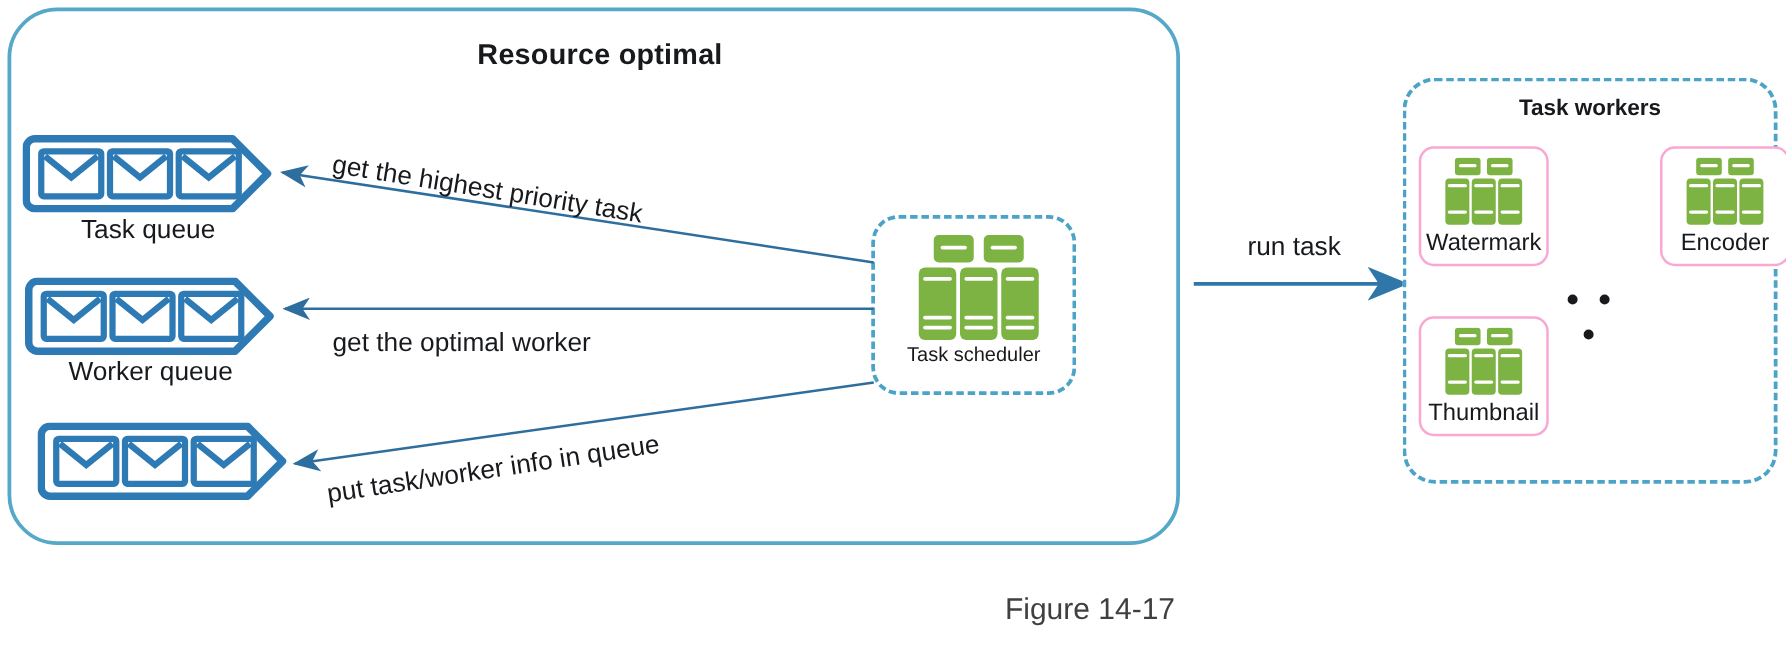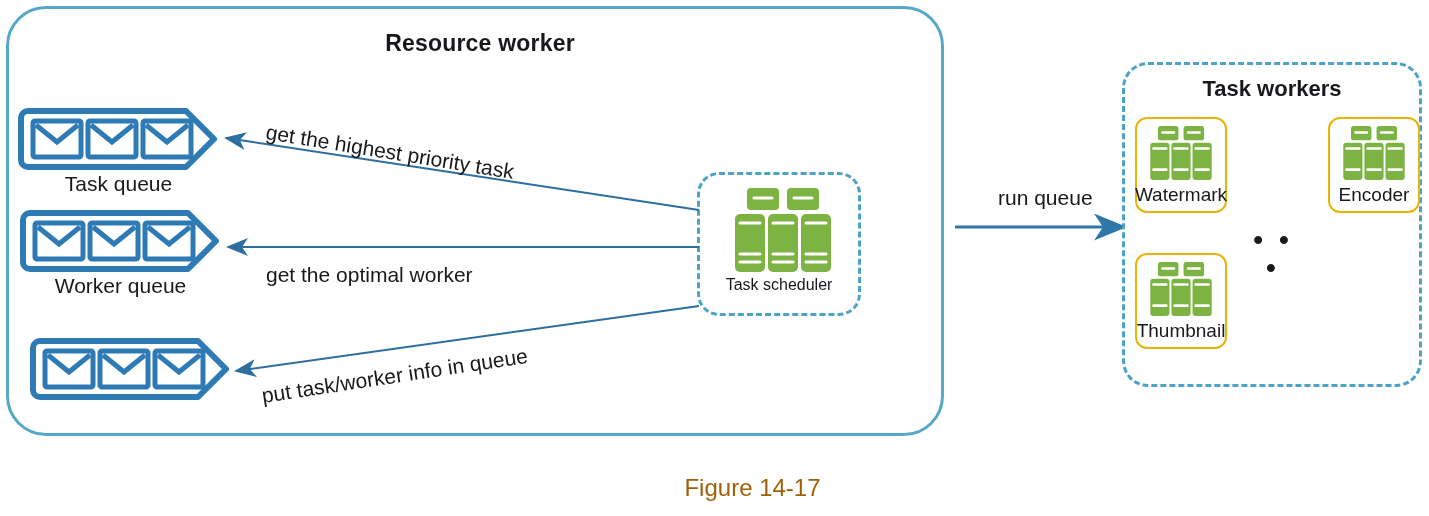--- a/index.html
+++ b/index.html
@@ -13,40 +13,40 @@
           border:3px solid #55a8c8;border-radius:40px;background:#fff;box-sizing:border-box;}
   #rm-title{position:absolute;left:330px;top:30px;width:300px;text-align:center;
             font-size:23px;font-weight:bold;color:#17191c;letter-spacing:.2px;}
 
   
   .queue{position:absolute;width:205px;height:50px;}
   .queue svg{position:absolute;left:0;top:0;}
   .q-label{position:absolute;top:64px;left:0;width:205px;text-align:center;
            font-size:21px;color:#17191c;}
   #q-task   {left:18px;top:108px;}
-  #q-worker {left:20px;top:210px;padding-left:10px;}
+  #q-worker {left:20px;top:222px;padding-left:10px;}
   #q-run    {left:30px;top:338px;}
   #q-task   .q-label{left:-2px;}
   #q-worker .q-label{left:-2px;}
   #q-run    .q-label{left:-2px;}
 
   
   #sched-box{position:absolute;left:697px;top:172px;width:164px;height:144px;
              border:3px dashed #4ba3c7;border-radius:22px;background:#fff;box-sizing:border-box;}
   #sched-label{position:absolute;left:697px;top:276px;width:164px;text-align:center;
                font-size:16px;color:#17191c;}
   #sched-icon{position:absolute;left:733px;top:188px;}
 
   
   #tw-box{position:absolute;left:1122px;top:62px;width:300px;height:325px;
           border:3px dashed #4ba3c7;border-radius:26px;background:#fff;box-sizing:border-box;}
   #tw-title{position:absolute;left:1122px;top:76px;width:300px;text-align:center;
-            font-size:22px;font-weight:bold;color:#17191c;}
-
-  .worker{position:absolute;width:92px;height:96px;border:2px solid #eab308;
+            font-size:18px;font-weight:bold;color:#17191c;}
+
+  .worker{position:absolute;width:104px;height:96px;border:2px solid #f9a8d4;
           border-radius:12px;background:#fff;box-sizing:border-box;}
   .worker .w-icon{position:absolute;left:50%;top:7px;transform:translateX(-50%);}
   .worker .w-label{position:absolute;left:-6px;right:-6px;bottom:5px;text-align:center;
                    font-size:19px;color:#17191c;white-space:nowrap;}
   #w-watermark{left:1135px;top:117px;}
   #w-encoder  {left:1307px;top:117px;margin-left:21px;}
   #w-thumbnail{left:1135px;top:253px;}
   #w-merger   {left:1307px;top:253px;}
 
   #tw-ellipsis{position:absolute;left:1243px;top:226px;width:60px;text-align:center;
@@ -54,30 +54,30 @@
 
   
   .alabel{position:absolute;font-size:21px;color:#17191c;white-space:nowrap;
           transform-origin:left center;}
   #lbl-highest{left:266px;top:120px;transform:rotate(9.2deg);}
   #lbl-optimal{left:266px;top:263px;}
   #lbl-put    {left:262px;top:384px;transform:rotate(-8.6deg);}
   #lbl-run    {left:998px;top:186px;}
 
   
-  #caption{position:absolute;left:565px;top:474px;width:375px;text-align:center;
-           font-size:24px;color:#a16207;}
+  #caption{position:absolute;left:565px;top:474px;width:375px;text-align:right;
+           font-size:24px;color:#404040;}
 </style>
 </head>
 <body>
 
 <div class="stage">
 
   <div id="rm-box"></div>
-  <div id="rm-title">Resource worker</div>
+  <div id="rm-title">Resource optimal</div>
 
   <div class="queue" id="q-task">
     <svg width="205" height="62" viewBox="0 0 205 62">
       <path d="M10 3 H168 L196 31 L168 59 H10 A7 7 0 0 1 3 52 V10 A7 7 0 0 1 10 3 Z" fill="none" stroke="#2e7ab5" stroke-width="6" stroke-linejoin="round"></path>
       <g fill="none" stroke="#2e7ab5" stroke-width="5">
         <rect x="15" y="13" width="48" height="36" rx="2"></rect>
         <polyline points="18,17 39,34 60,17" stroke-width="5" fill="none"></polyline>
         <rect x="70" y="13" width="48" height="36" rx="2"></rect>
         <polyline points="73,17 94,34 115,17" stroke-width="5" fill="none"></polyline>
         <rect x="125" y="13" width="48" height="36" rx="2"></rect>
@@ -154,21 +154,21 @@
     </defs>
     <line x1="699" y1="210" x2="226" y2="138" stroke="#2e6e9e" stroke-width="2" marker-end="url(#ah)"></line>
     <line x1="699" y1="247" x2="228" y2="247" stroke="#2e6e9e" stroke-width="2" marker-end="url(#ah)"></line>
     <line x1="699" y1="306" x2="236" y2="371" stroke="#2e6e9e" stroke-width="2" marker-end="url(#ah)"></line>
     <line x1="955" y1="227" x2="1124" y2="227" stroke="#2e77a8" stroke-width="3" marker-end="url(#ah2)"></line>
   </svg>
 
   <div class="alabel" id="lbl-highest">get the highest priority task</div>
   <div class="alabel" id="lbl-optimal">get the optimal worker</div>
   <div class="alabel" id="lbl-put">put task/worker info in queue</div>
-  <div class="alabel" id="lbl-run">run queue</div>
+  <div class="alabel" id="lbl-run">run task</div>
 
   <div id="tw-box"></div>
   <div id="tw-title">Task workers</div>
 
   <div class="worker" id="w-watermark">
     <span class="w-icon">
       <svg width="64" height="54" viewBox="0 0 100 84">
         <g fill="#7cb342">
           <rect x="14" y="0" width="32" height="22" rx="4"></rect>
           <rect x="54" y="0" width="32" height="22" rx="4"></rect>

